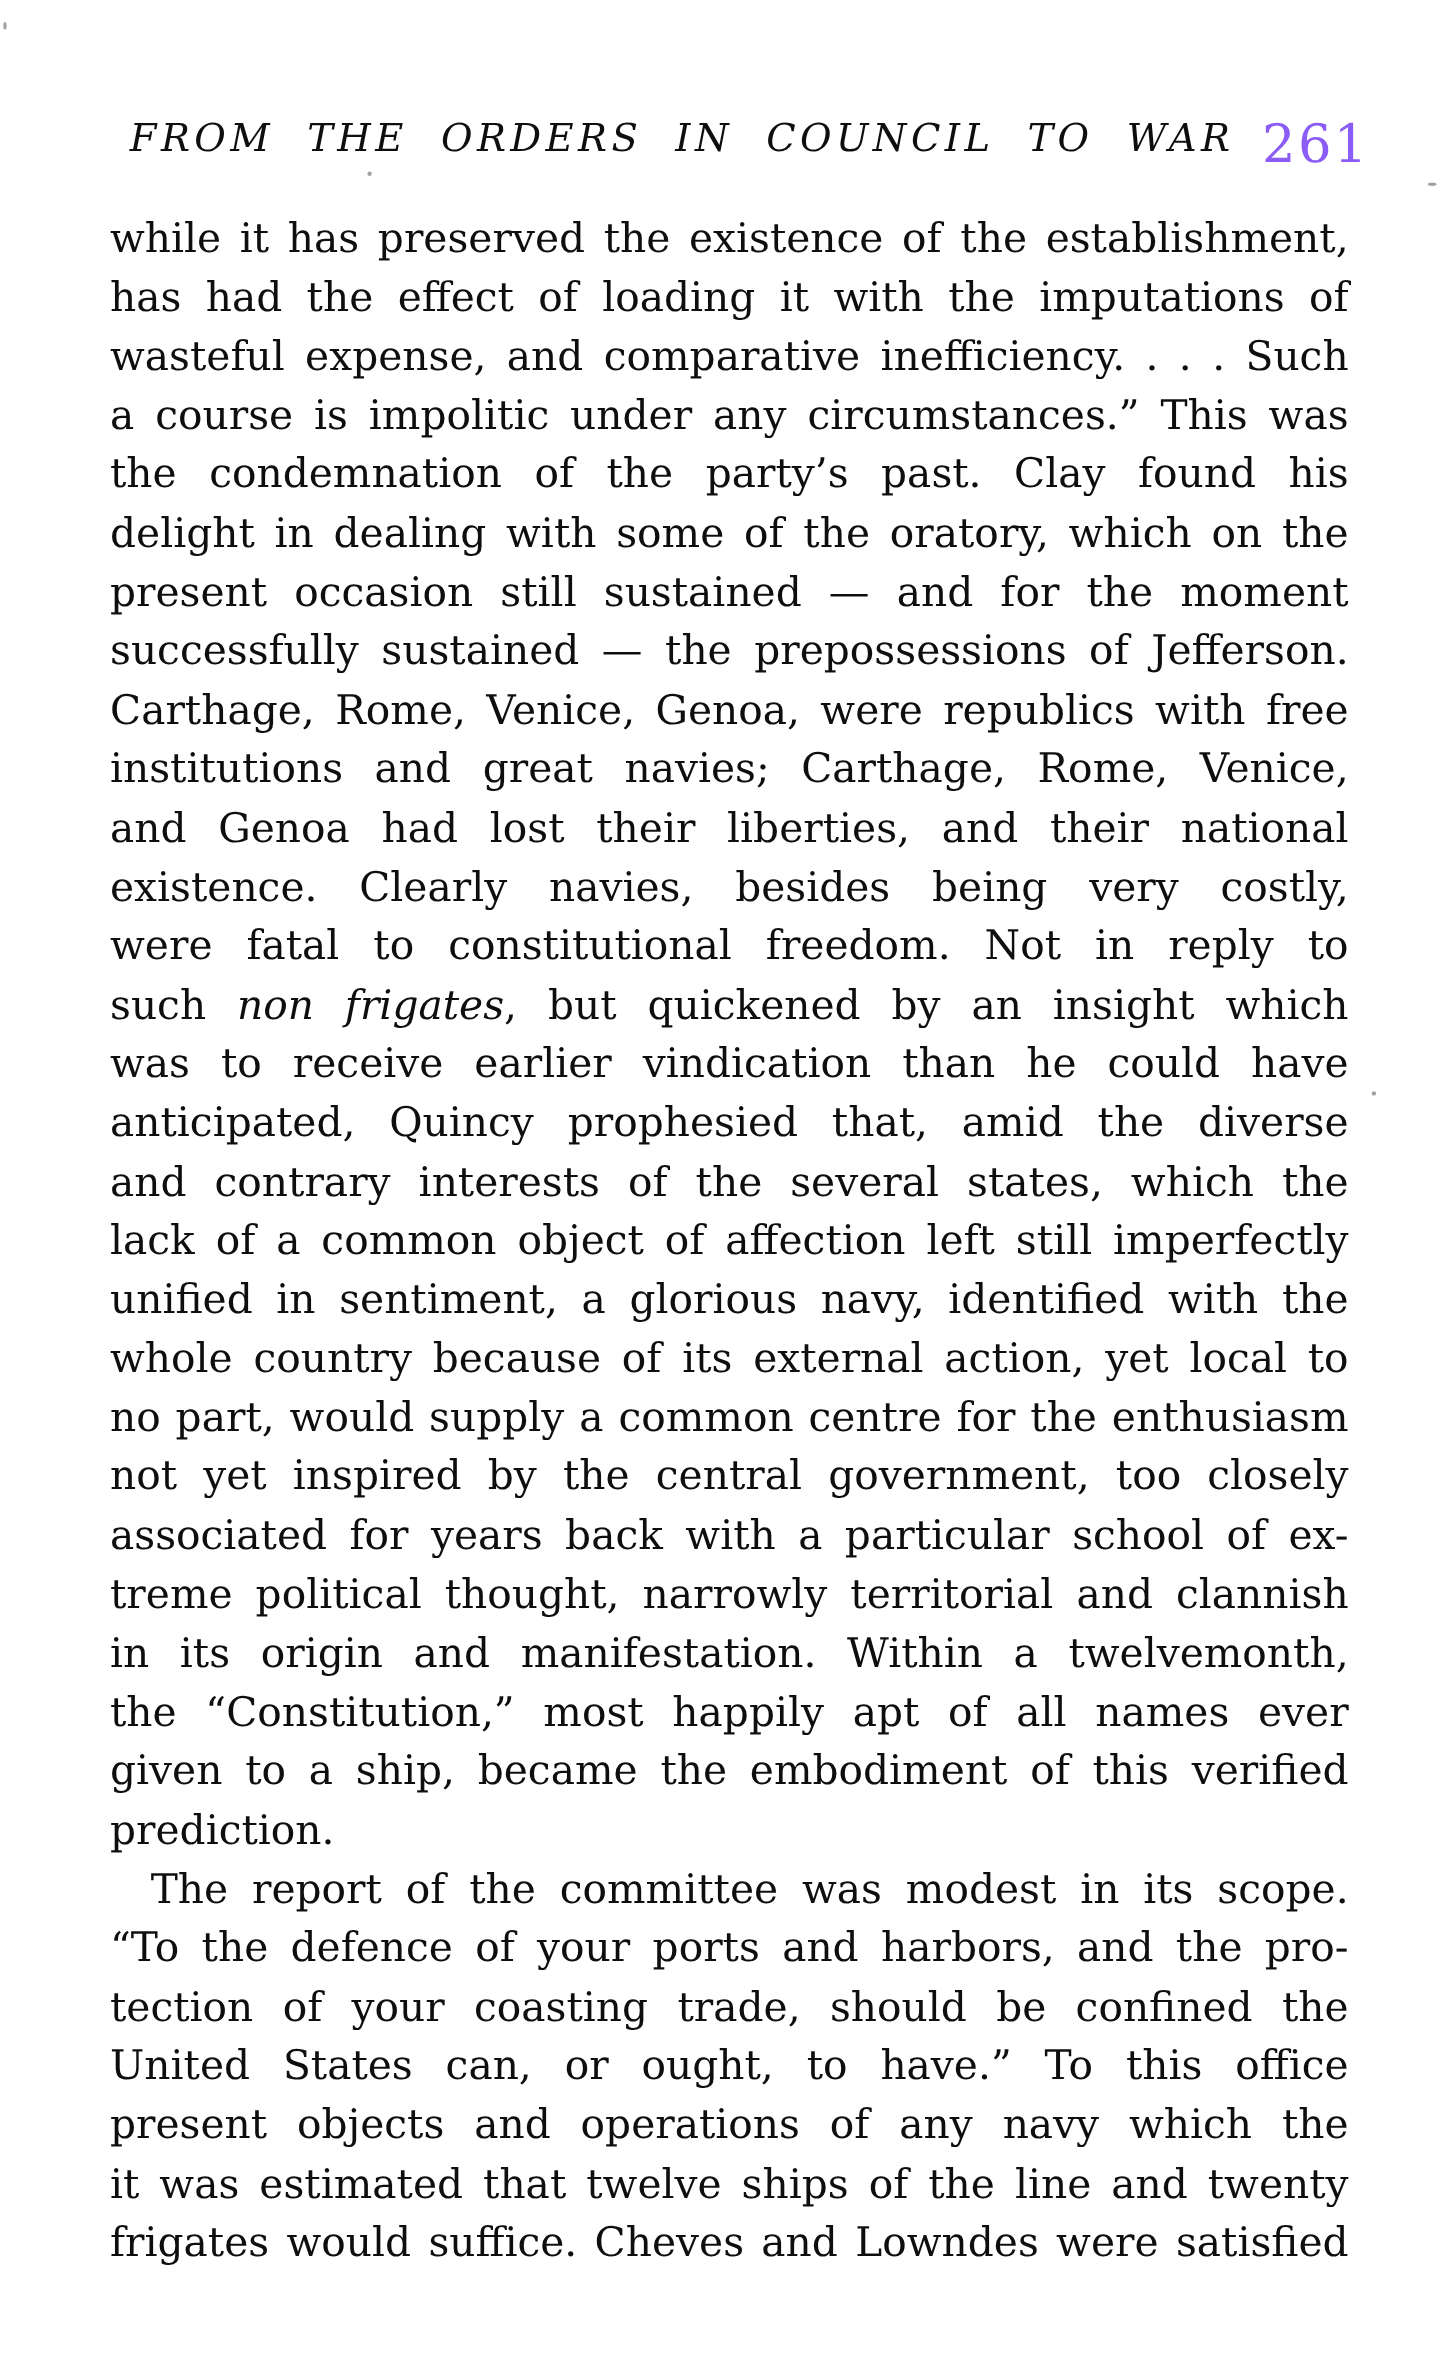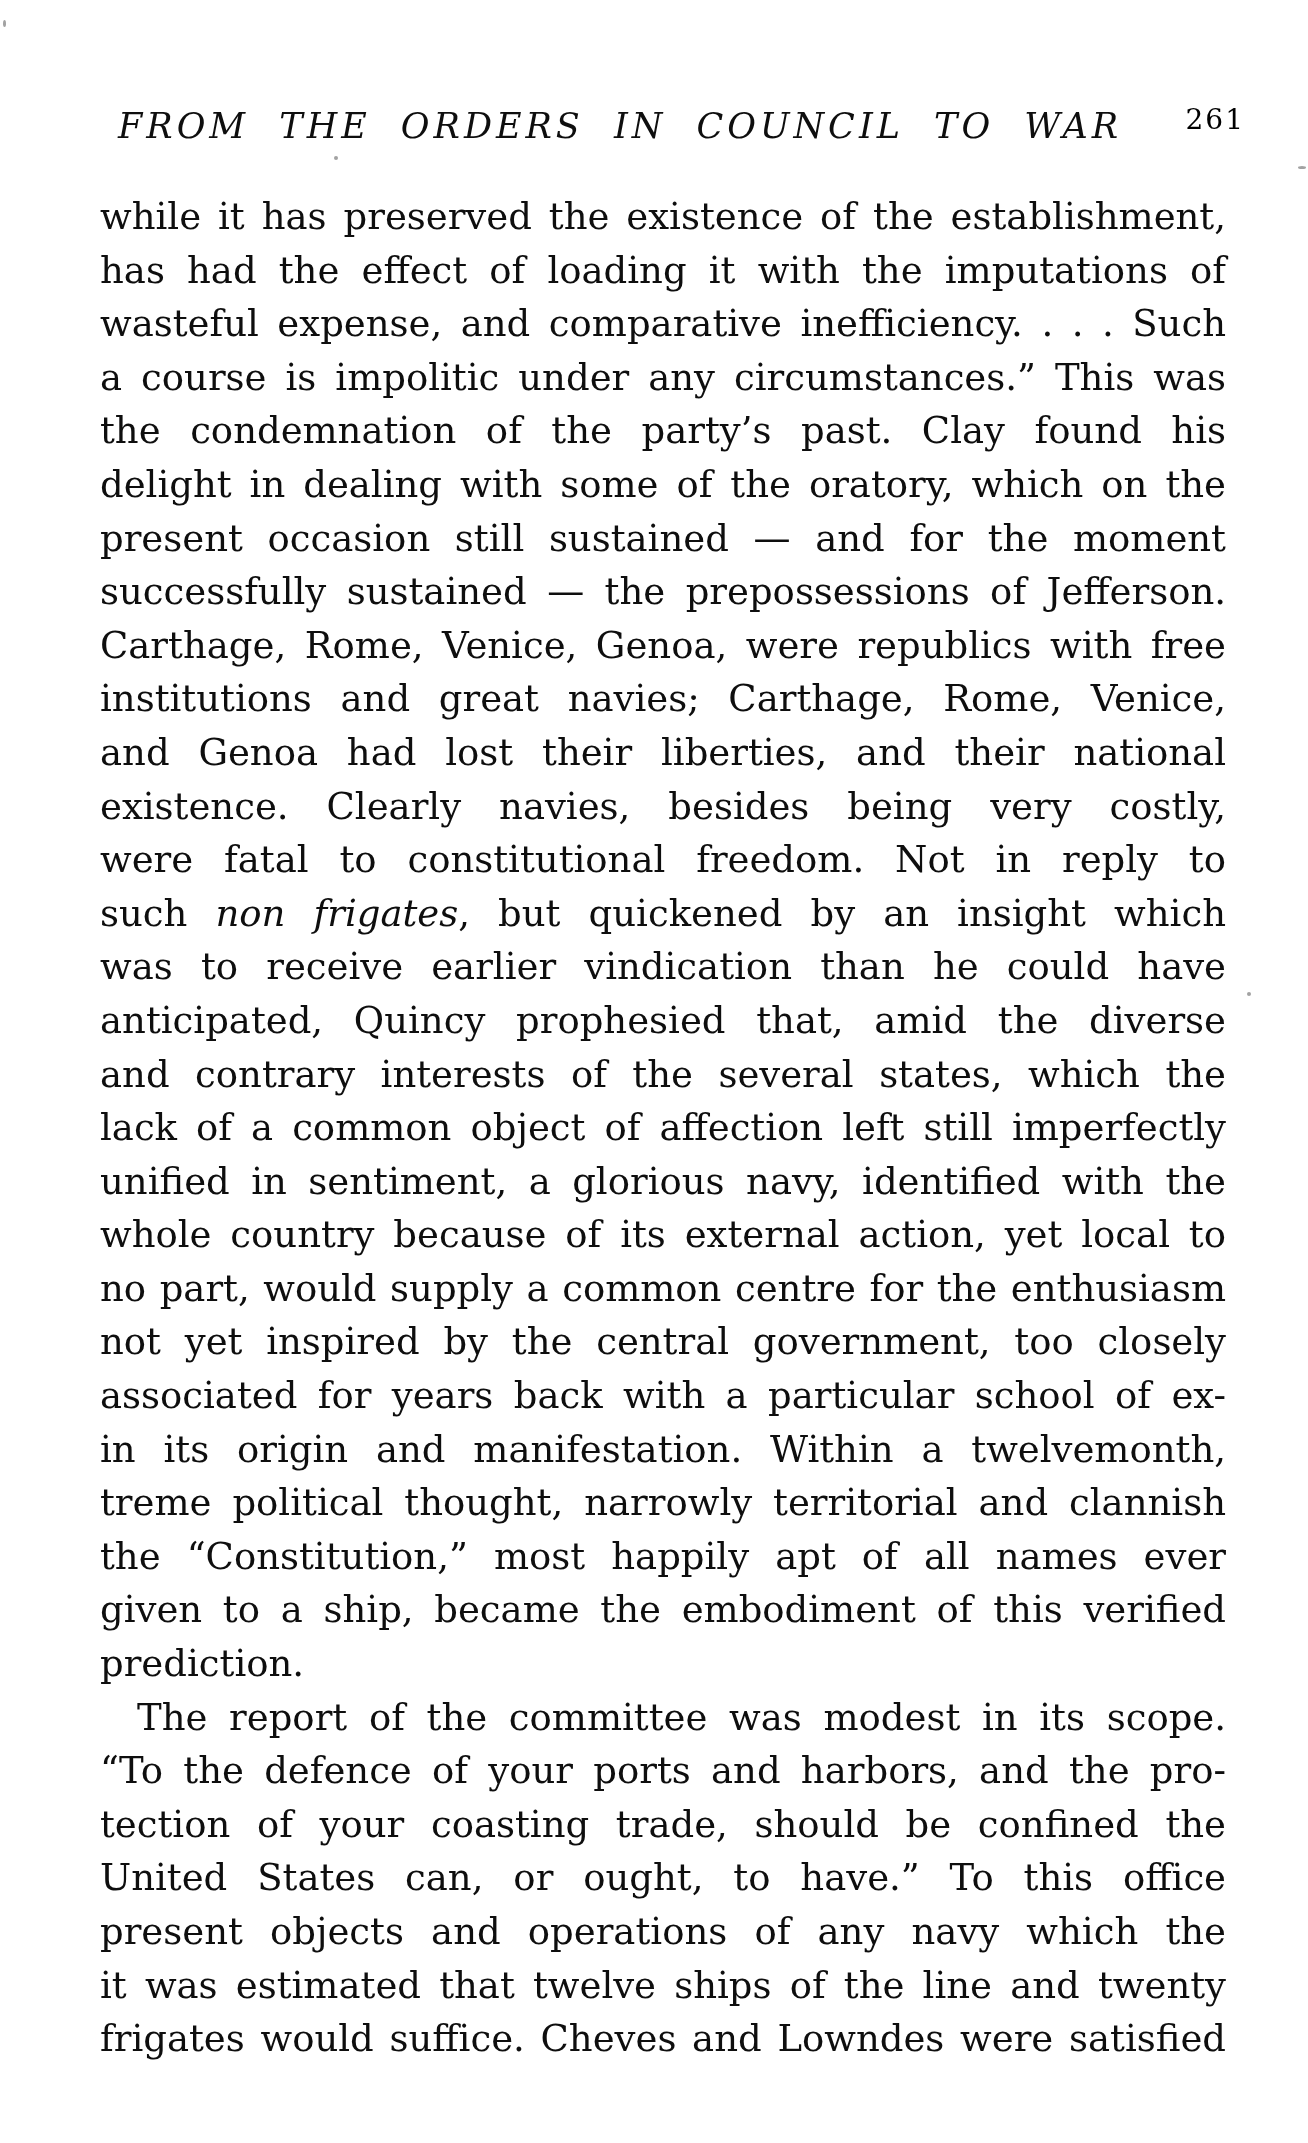--- a/index.html
+++ b/index.html
@@ -33,24 +33,24 @@
     font-size: 35px;
     letter-spacing: 4px;
     word-spacing: 15px;
     white-space: nowrap;
     color: #0e0e0e;
   }
   .page-number {
     position: absolute;
     right: 0;
     top: -3px;
-    font-size: 28px;
+    font-size: 48px;
     letter-spacing: 2px;
     font-style: normal;
-    color: #000000;
+    color: #8b5cf6;
   }
 
   
   .body-text {
     position: absolute;
     left: 100px;
     top: 190px;
     width: 1126px;
     font-size: 37px;
     line-height: 53.6px;
@@ -112,22 +112,22 @@
     <div class="line"><span>such </span><span class="it">non frigates</span><span>, but quickened by an insight which</span></div>
     <div class="line">was to receive earlier vindication than he could have</div>
     <div class="line">anticipated, Quincy prophesied that, amid the diverse</div>
     <div class="line">and contrary interests of the several states, which the</div>
     <div class="line">lack of a common object of affection left still imperfectly</div>
     <div class="line">unified in sentiment, a glorious navy, identified with the</div>
     <div class="line">whole country because of its external action, yet local to</div>
     <div class="line">no part, would supply a common centre for the enthusiasm</div>
     <div class="line">not yet inspired by the central government, too closely</div>
     <div class="line">associated for years back with a particular school of ex-</div>
+    <div class="line">treme political thought, narrowly territorial and clannish</div>
     <div class="line">in its origin and manifestation. Within a twelvemonth,</div>
-    <div class="line">treme political thought, narrowly territorial and clannish</div>
     <div class="line">the “Constitution,” most happily apt of all names ever</div>
     <div class="line">given to a ship, became the embodiment of this verified</div>
     <div class="line flush">prediction.</div>
     <div class="line indent">The report of the committee was modest in its scope.</div>
     <div class="line">“To the defence of your ports and harbors, and the pro-</div>
     <div class="line">tection of your coasting trade, should be confined the</div>
     <div class="line">United States can, or ought, to have.” To this office</div>
     <div class="line">present objects and operations of any navy which the</div>
     <div class="line">it was estimated that twelve ships of the line and twenty</div>
     <div class="line">frigates would suffice. Cheves and Lowndes were satisfied</div>

